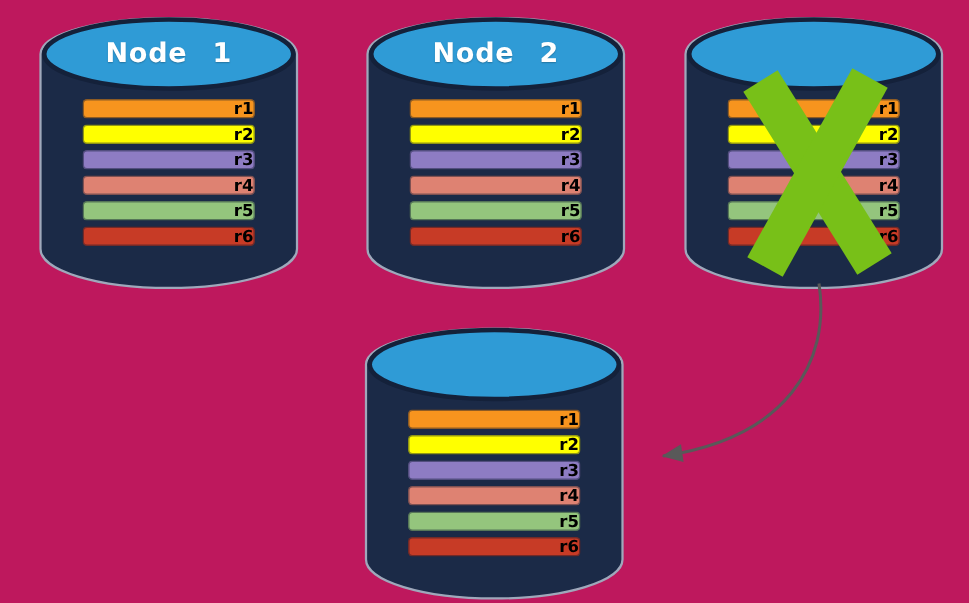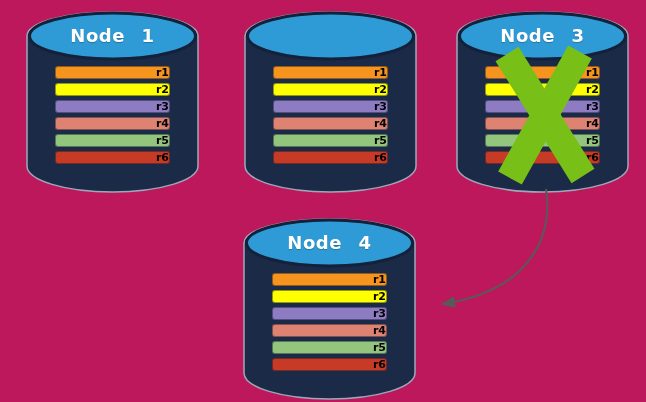--- a/index.html
+++ b/index.html
@@ -115,56 +115,55 @@
       <div class="bar" style="background-color: rgb(148, 197, 125);">r5</div>
       <div class="bar" style="background-color: rgb(199, 59, 38);">r6</div>
     </div>
   </div>
 
   <div class="node node-2">
     <svg class="cyl" viewBox="0 0 175 190">
       <path class="cyl-body" d="M2,28 A85.5,24 0 0 1 173,28 L173,158 A85.5,26 0 0 1 2,158 Z" style="fill: rgb(27, 42, 71);"></path>
       <ellipse class="cyl-top" cx="87.5" cy="28" rx="83" ry="23" style="fill: rgb(47, 155, 214); stroke: rgb(20, 33, 58);"></ellipse>
     </svg>
+    <div class="node-title">Node 2</div>
     <div class="bars">
       <div class="bar" style="background-color: rgb(247, 148, 30);">r1</div>
       <div class="bar" style="background-color: rgb(255, 255, 0);">r2</div>
       <div class="bar" style="background-color: rgb(142, 124, 195);">r3</div>
       <div class="bar" style="background-color: rgb(222, 130, 114);">r4</div>
       <div class="bar" style="background-color: rgb(148, 197, 125);">r5</div>
       <div class="bar" style="background-color: rgb(199, 59, 38);">r6</div>
     </div>
   </div>
 
   <div class="node node-3">
     <svg class="cyl" viewBox="0 0 175 190">
       <path class="cyl-body" d="M2,28 A85.5,24 0 0 1 173,28 L173,158 A85.5,26 0 0 1 2,158 Z" style="fill: rgb(27, 42, 71);"></path>
       <ellipse class="cyl-top" cx="87.5" cy="28" rx="83" ry="23" style="fill: rgb(47, 155, 214); stroke: rgb(20, 33, 58);"></ellipse>
     </svg>
-    <div class="node-title">Node 3</div>
     <div class="bars">
       <div class="bar" style="background-color: rgb(247, 148, 30);">r1</div>
       <div class="bar" style="background-color: rgb(255, 255, 0);">r2</div>
       <div class="bar" style="background-color: rgb(142, 124, 195);">r3</div>
       <div class="bar" style="background-color: rgb(222, 130, 114);">r4</div>
       <div class="bar" style="background-color: rgb(148, 197, 125);">r5</div>
       <div class="bar" style="background-color: rgb(199, 59, 38);">r6</div>
     </div>
     <svg class="x-mark" viewBox="0 0 175 190">
       <line x1="52" y1="46" x2="128" y2="168" style="stroke: rgb(120, 192, 24);"></line>
       <line x1="125" y1="44" x2="55" y2="170" style="stroke: rgb(120, 192, 24);"></line>
     </svg>
   </div>
 
   <div class="node node-4">
     <svg class="cyl" viewBox="0 0 175 190">
       <path class="cyl-body" d="M2,28 A85.5,24 0 0 1 173,28 L173,158 A85.5,26 0 0 1 2,158 Z" style="fill: rgb(27, 42, 71);"></path>
       <ellipse class="cyl-top" cx="87.5" cy="28" rx="83" ry="23" style="fill: rgb(47, 155, 214); stroke: rgb(20, 33, 58);"></ellipse>
     </svg>
-    <div class="node-title">Node 4</div>
     <div class="bars">
       <div class="bar" style="background-color: rgb(247, 148, 30);">r1</div>
       <div class="bar" style="background-color: rgb(255, 255, 0);">r2</div>
       <div class="bar" style="background-color: rgb(142, 124, 195);">r3</div>
       <div class="bar" style="background-color: rgb(222, 130, 114);">r4</div>
       <div class="bar" style="background-color: rgb(148, 197, 125);">r5</div>
       <div class="bar" style="background-color: rgb(199, 59, 38);">r6</div>
     </div>
   </div>
 

